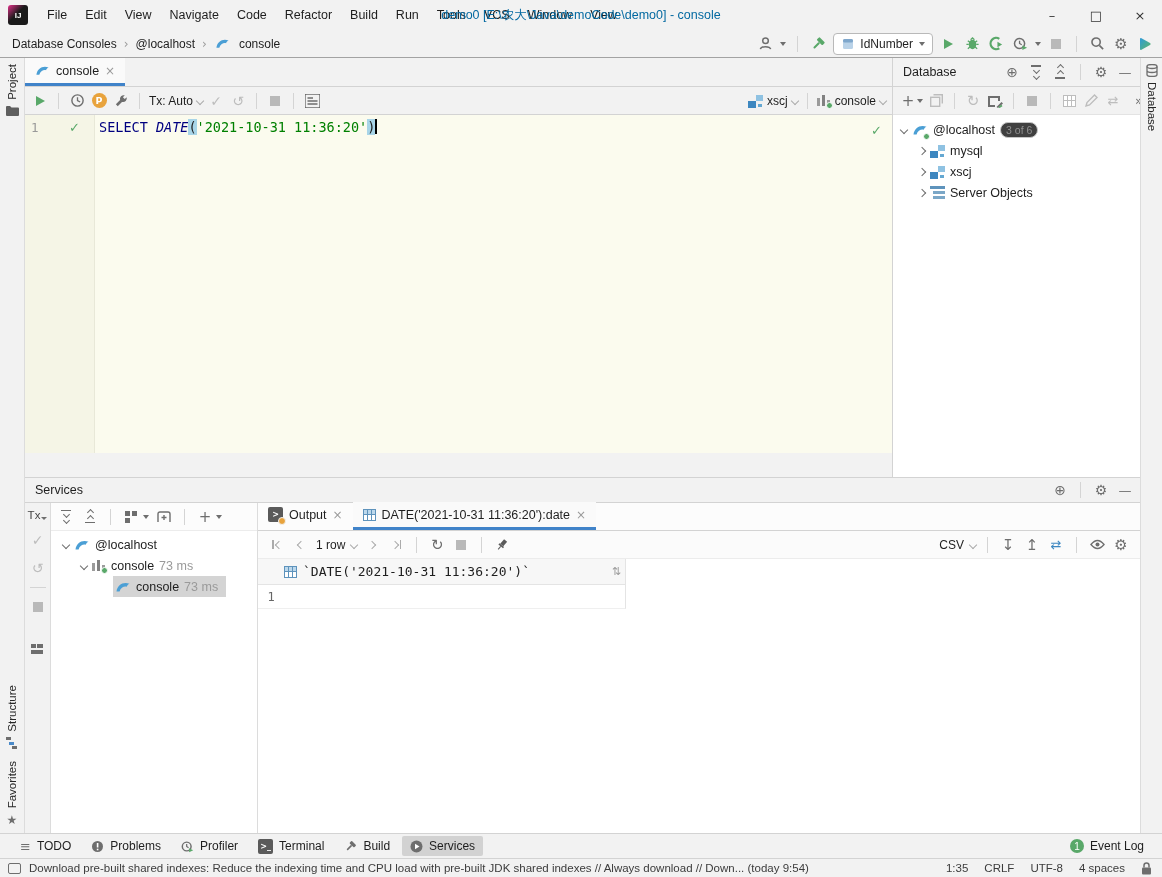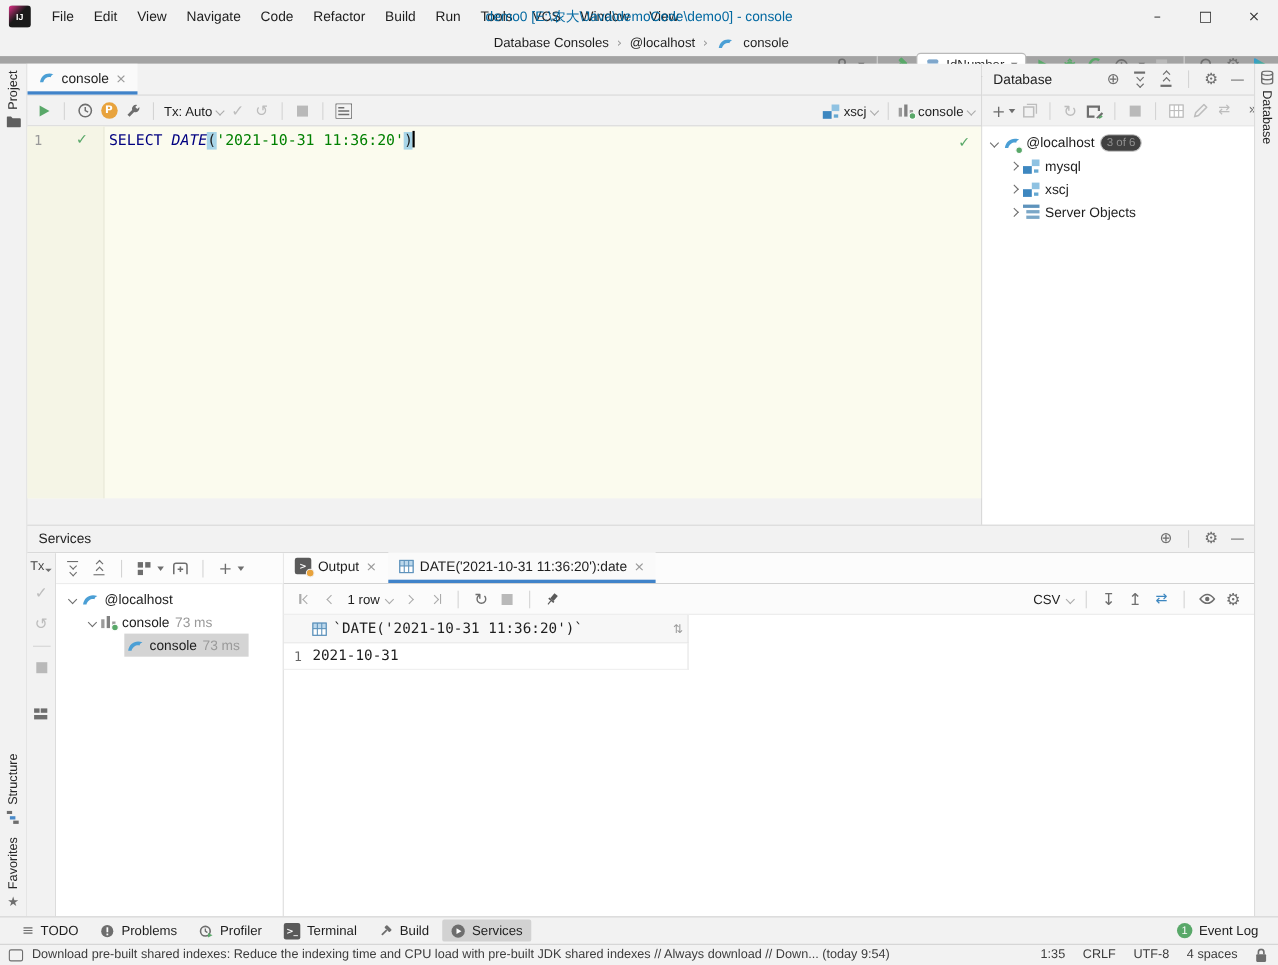--- a/index.html
+++ b/index.html
@@ -49,21 +49,21 @@
   
   .titlebar { height:30px; display:flex; align-items:center; position:relative; padding-left:8px; }
   .logo { width:20px; height:20px; border-radius:3px; background:#1a1a1a; color:#fff; font-size:8px; font-weight:bold; display:flex; align-items:center; justify-content:center; margin-right:10px; background-image:linear-gradient(135deg,#E4308A 0%,#1a1a1a 45%); }
   .menus { display:flex; }
   .menu-item { padding:0 9px; line-height:30px; font-size:12.5px; }
   .win-title { position:absolute; left:50%; transform:translateX(-50%); color:#0369a1; font-size:12.5px; white-space:nowrap; }
   .win-controls { margin-left:auto; display:flex; }
   .win-btn { width:44px; height:30px; display:flex; align-items:center; justify-content:center; font-size:13px; color:#333; }
 
   
-  .toolbar2 { height:28px; display:flex; align-items:center; border-bottom:7px solid #a3a3a3; padding:0 8px 0 12px;flex-direction:column; }
+  .toolbar2 { height:28px; display:flex; align-items:center; border-bottom:1px solid #a3a3a3; padding:0 8px 0 12px; }
   .crumbs { display:flex; align-items:center; gap:7px; }
   .crumb-sep { color:#9a9a9a; font-size:12px; }
   .tb-right { margin-left:auto; display:flex; align-items:center; gap:6px; }
 
   
   .main { position:absolute; top:58px; left:0; right:0; bottom:44px; display:flex; }
   .strip { width:25px; background:#F2F2F2; display:flex; flex-direction:column; align-items:center; flex:none; }
   .strip.left { border-right:1px solid #DCDCDC; }
   .strip.right { width:22px; border-left:1px solid #DCDCDC; }
   .vtext { writing-mode:vertical-rl; transform:rotate(180deg); font-size:11.5px; color:#262626; }
@@ -674,21 +674,20 @@
                     <i></i>
                     <i></i>
                     <i></i>
                   </span>
                 <span>`DATE('2021-10-31 11:36:20')`</span>
                 <span style="margin-left:auto;color:#9a9a9a;font-size:11px" class="glyph">⇅</span>
               </span>
             </div>
             <div class="grid-row">
               <span class="gnum">1</span>
-              <span class="gcell">2021-10-31</span>
             </div>
           </div>
         </div>
       </div>
     </div>
   </div>
 
   <div class="strip right">
     <div class="strip-btn">
       <span>

